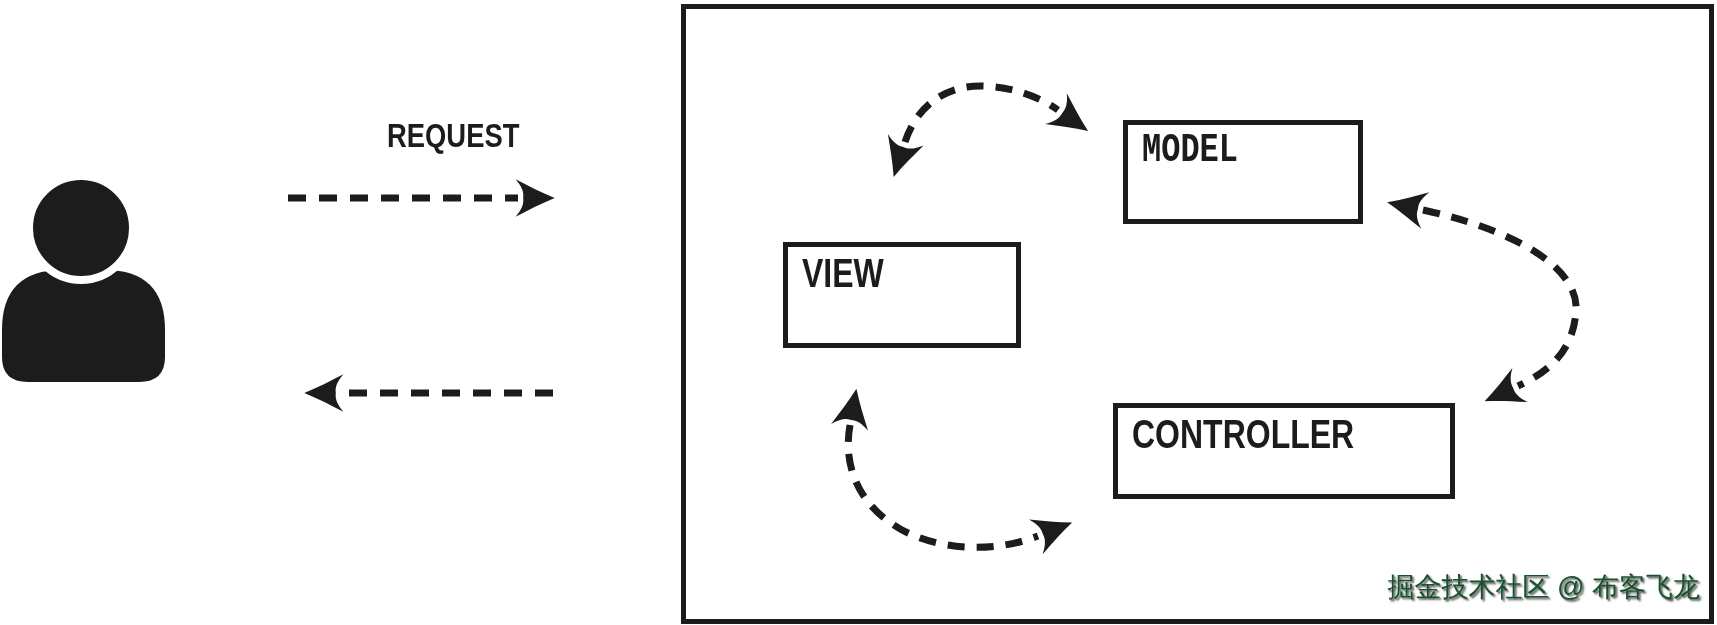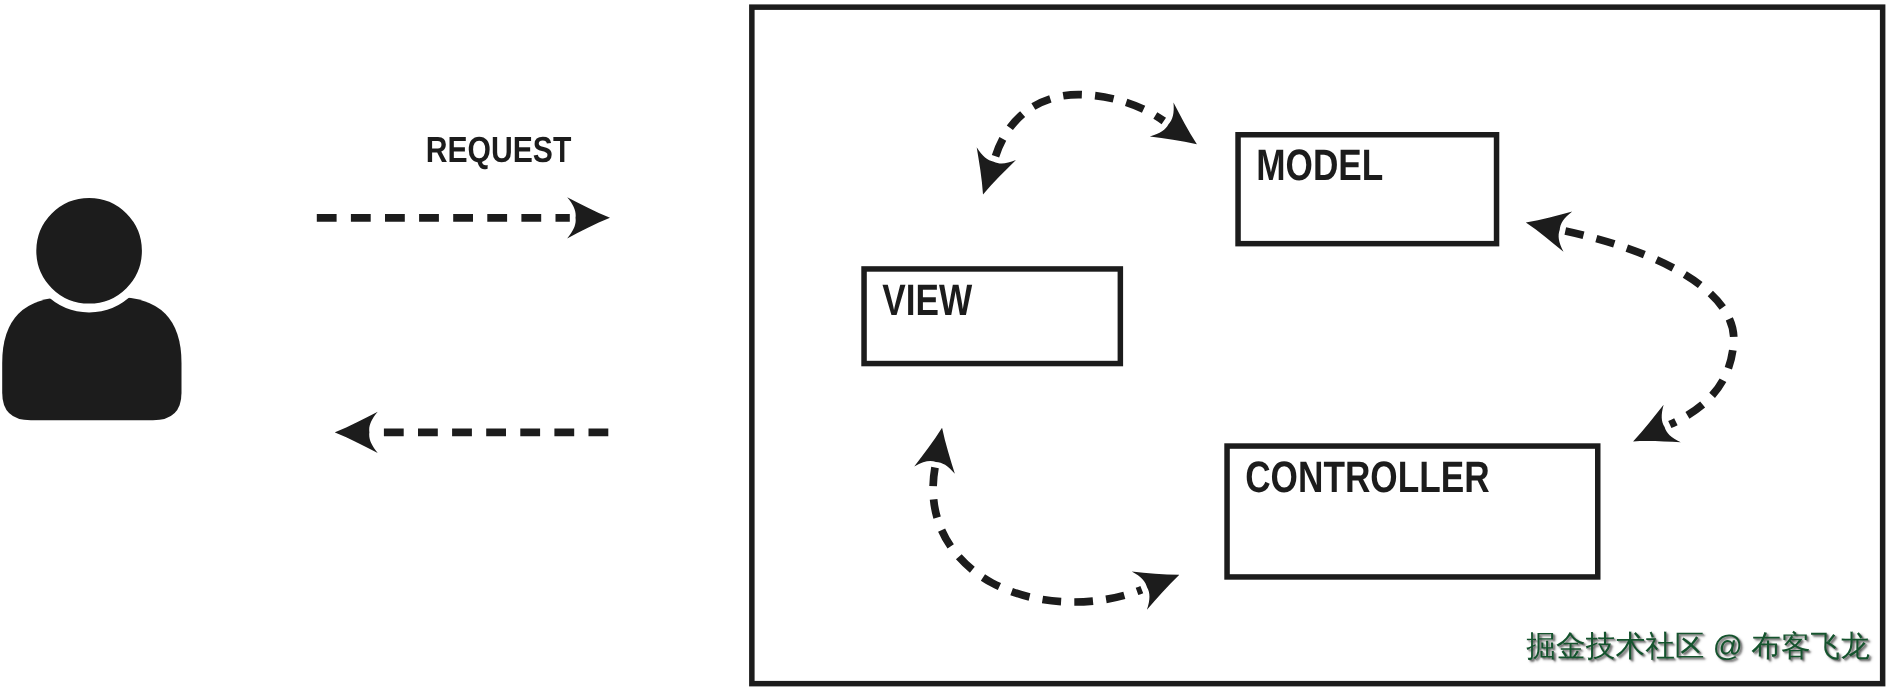--- a/index.html
+++ b/index.html
@@ -12,23 +12,23 @@
   }
   .art{position:absolute;left:0;top:0;}
   .outer-box{
     position:absolute;left:681px;top:4px;width:1033px;height:620px;
     border:5px solid #1c1c1c;box-sizing:border-box;background:transparent;
   }
   .node{
     position:absolute;border:5px solid #1c1c1c;box-sizing:border-box;
     background:#fff;padding:4px 0 0 14px;
   }
-  .node-model{left:1123px;top:120px;width:240px;height:104px;}
-  .node-view{left:783px;top:242px;width:238px;height:91px;}
-  .node-controller{left:1113px;top:403px;width:342px;height:124px;}
+  .node-model{left:1123px;top:120px;width:240px;height:104px;font-family:Liberation Mono, monospace;}
+  .node-view{left:783px;top:242px;width:238px;height:106px;}
+  .node-controller{left:1113px;top:403px;width:342px;height:96px;}
   .node-label{
     display:inline-block;
     font-weight:700;font-size:40px;line-height:1.1;color:#1c1c1c;
     transform:scaleX(0.8);transform-origin:0 0;white-space:nowrap;
     letter-spacing:0px;
   }
   .flow-label{
     position:absolute;font-weight:700;font-size:33px;line-height:1;color:#1c1c1c;
     white-space:nowrap;
   }

